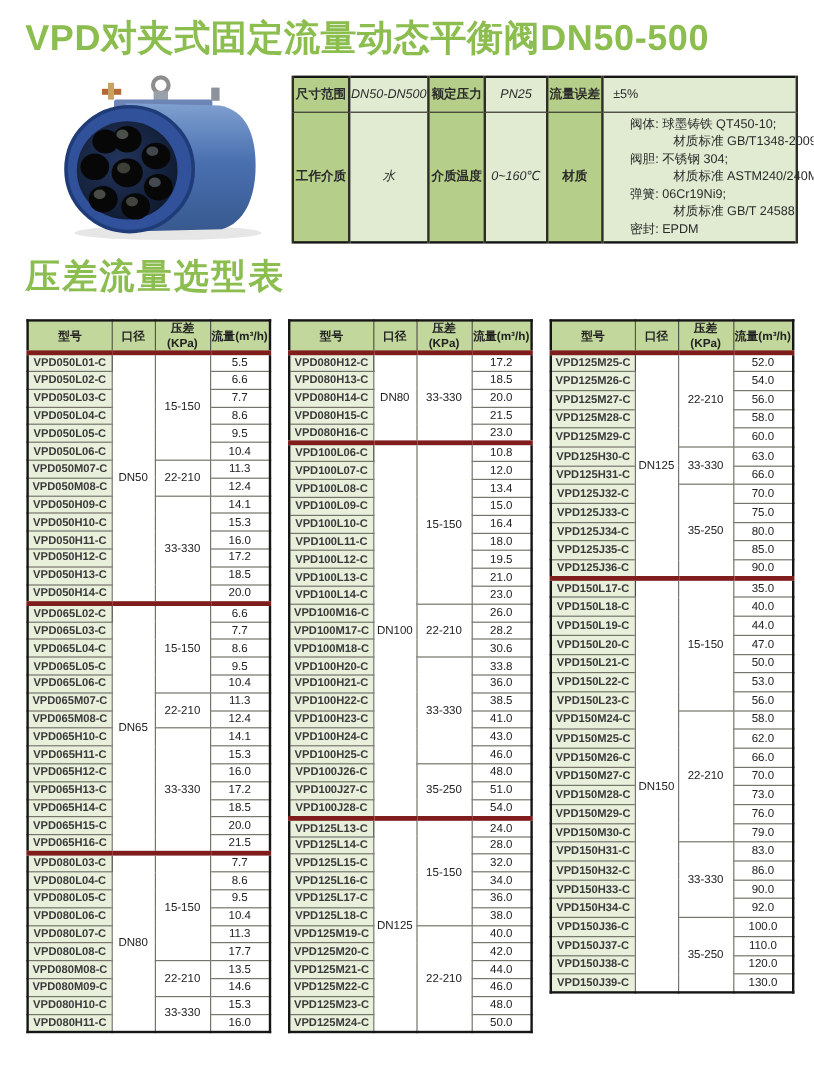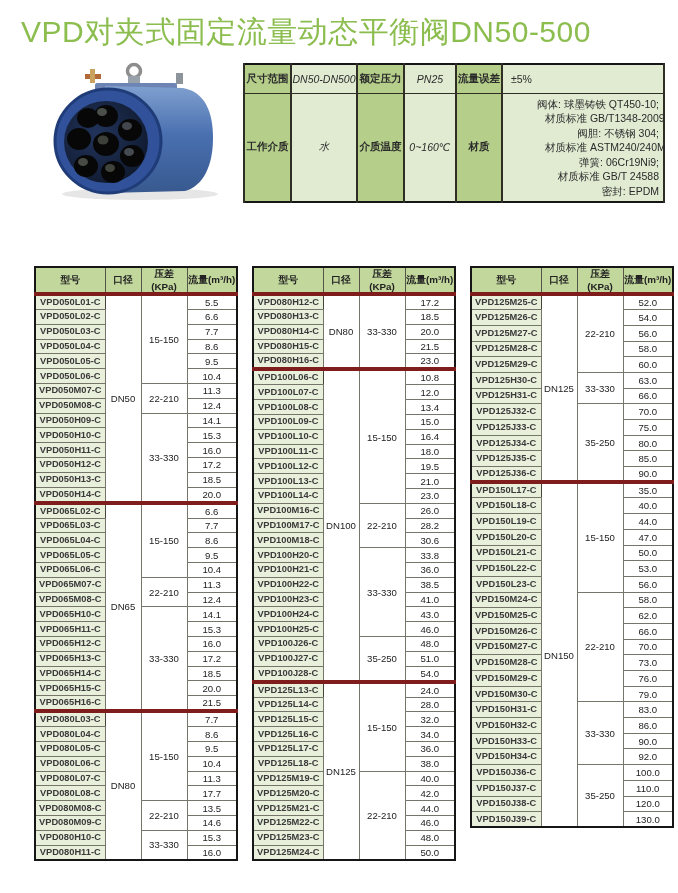--- a/index.html
+++ b/index.html
@@ -6,21 +6,21 @@
   html, body { background: #fff; }
   body {
     width: 678px; height: 893px;
     font-family: "Liberation Sans", "DejaVu Sans", sans-serif;
     color: #2b2b2b; position: relative; overflow: hidden;
   }
   .page { position: relative; width: 678px; height: 893px; background: #fff; }
 
   .main-title {
     position: absolute; left: 21px; top: 12px;
-    font-size: 30px; font-weight: normal; color: #8cbd4f;
+    font-size: 30px; font-weight: bold; color: #8cbd4f;
     letter-spacing: 0.5px; white-space: nowrap;
   }
   .section-title {
     position: absolute; left: 21px; top: 211px;
     font-size: 29px; font-weight: bold; color: #8cbd4f;
     letter-spacing: 2px; white-space: nowrap;
   }
 
   .product-image { position: absolute; left: 45px; top: 60px; width: 196px; height: 142px; }
 
@@ -32,27 +32,27 @@
   }
   .spec-table td {
     border: 1px solid #2e2e24; border-left-width: 2px; border-right-width: 2px;
     font-size: 10.5px; vertical-align: middle;
   }
   .spec-table tr.r1 td { height: 29px; }
   .spec-table tr.r2 td { height: 107px; }
   .spec-table td.lbl { background: #b5ce8a; font-weight: bold; text-align: center; margin-top: 40px; }
   .spec-table td.val { background: #e0ebd2; text-align: center; font-style: italic; }
   .spec-table td.val-left { background: #e0ebd2; text-align: left; padding-left: 8px; }
-  .spec-table td.material-cell { text-align: right; padding: 3px 4px 2px 6px; vertical-align: middle; }
+  .spec-table td.material-cell { text-align: left; padding: 3px 4px 2px 22px; vertical-align: middle; }
   .material-cell .mline { line-height: 14.6px; white-space: nowrap; font-size: 10.5px; }
   .material-cell .mline.indent { padding-left: 36px; }
 
   
   .tables-row {
-    position: absolute; left: 34px; top: 266px;
+    position: absolute; left: 22px; top: 266px;
     display: flex; gap: 14px; align-items: flex-start;
   }
   .sel-table {
     border-collapse: collapse; table-layout: fixed;
     border: 2px solid #161616; background: #fff;
   }
   .sel-table th {
     background: #c2d79c; font-weight: bold; font-size: 9.8px;
     height: 21px; border: 1px solid #565648; border-bottom: 2px solid #161616;
     text-align: center; color: #222;
@@ -162,20 +162,21 @@
             <div class="mline">阀胆: 不锈钢 304;</div>
             <div class="mline indent">材质标准 ASTM240/240M</div>
             <div class="mline">弹簧: 06Cr19Ni9;</div>
             <div class="mline indent">材质标准 GB/T 24588</div>
             <div class="mline">密封: EPDM</div>
           </td>
     </tr>
   </tbody>
     </table>
 
+  <h2 class="section-title">压差流量选型表</h2>
 
   <div class="tables-row" id="tables-row">
       <table class="sel-table">
         <colgroup>
           <col style="width: 70px;">
           <col style="width: 36px;">
           <col style="width: 46px;">
           <col style="width: 50px;">
         </colgroup>
         <thead>

